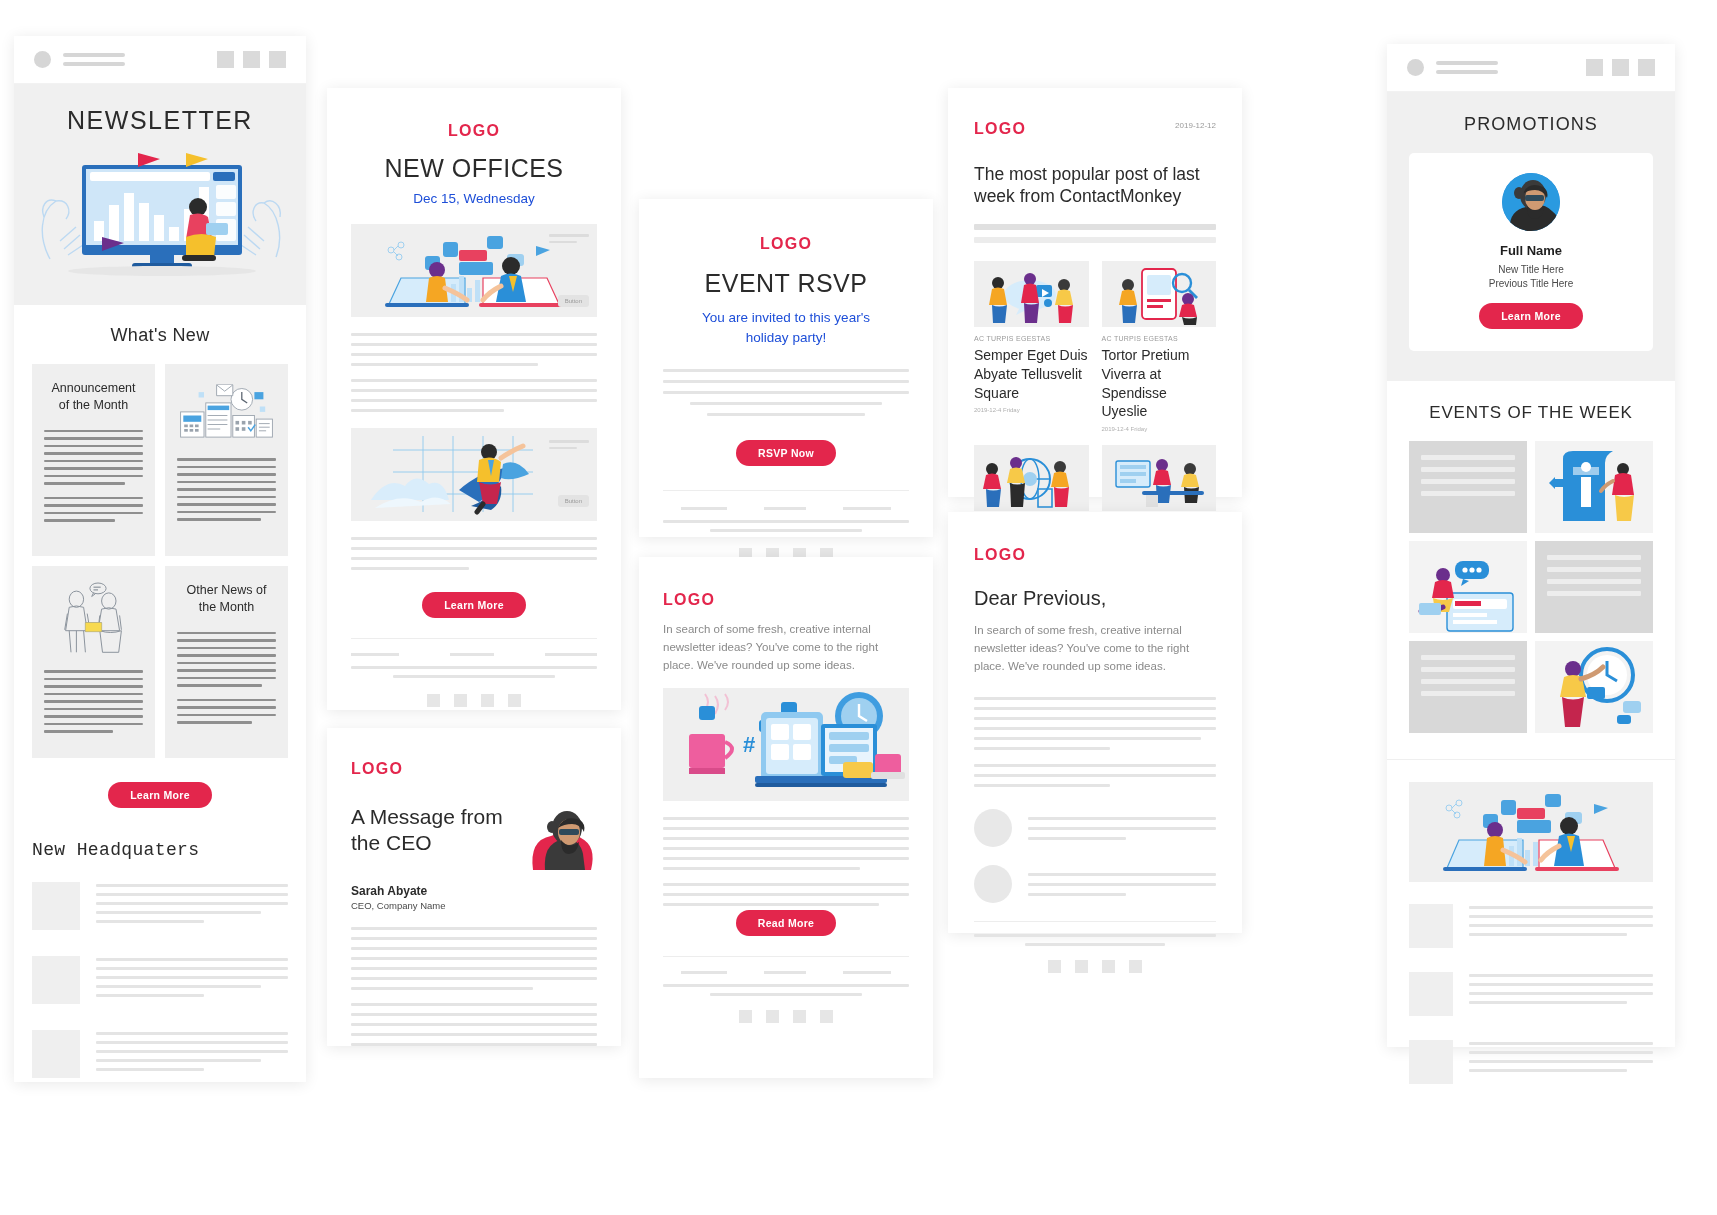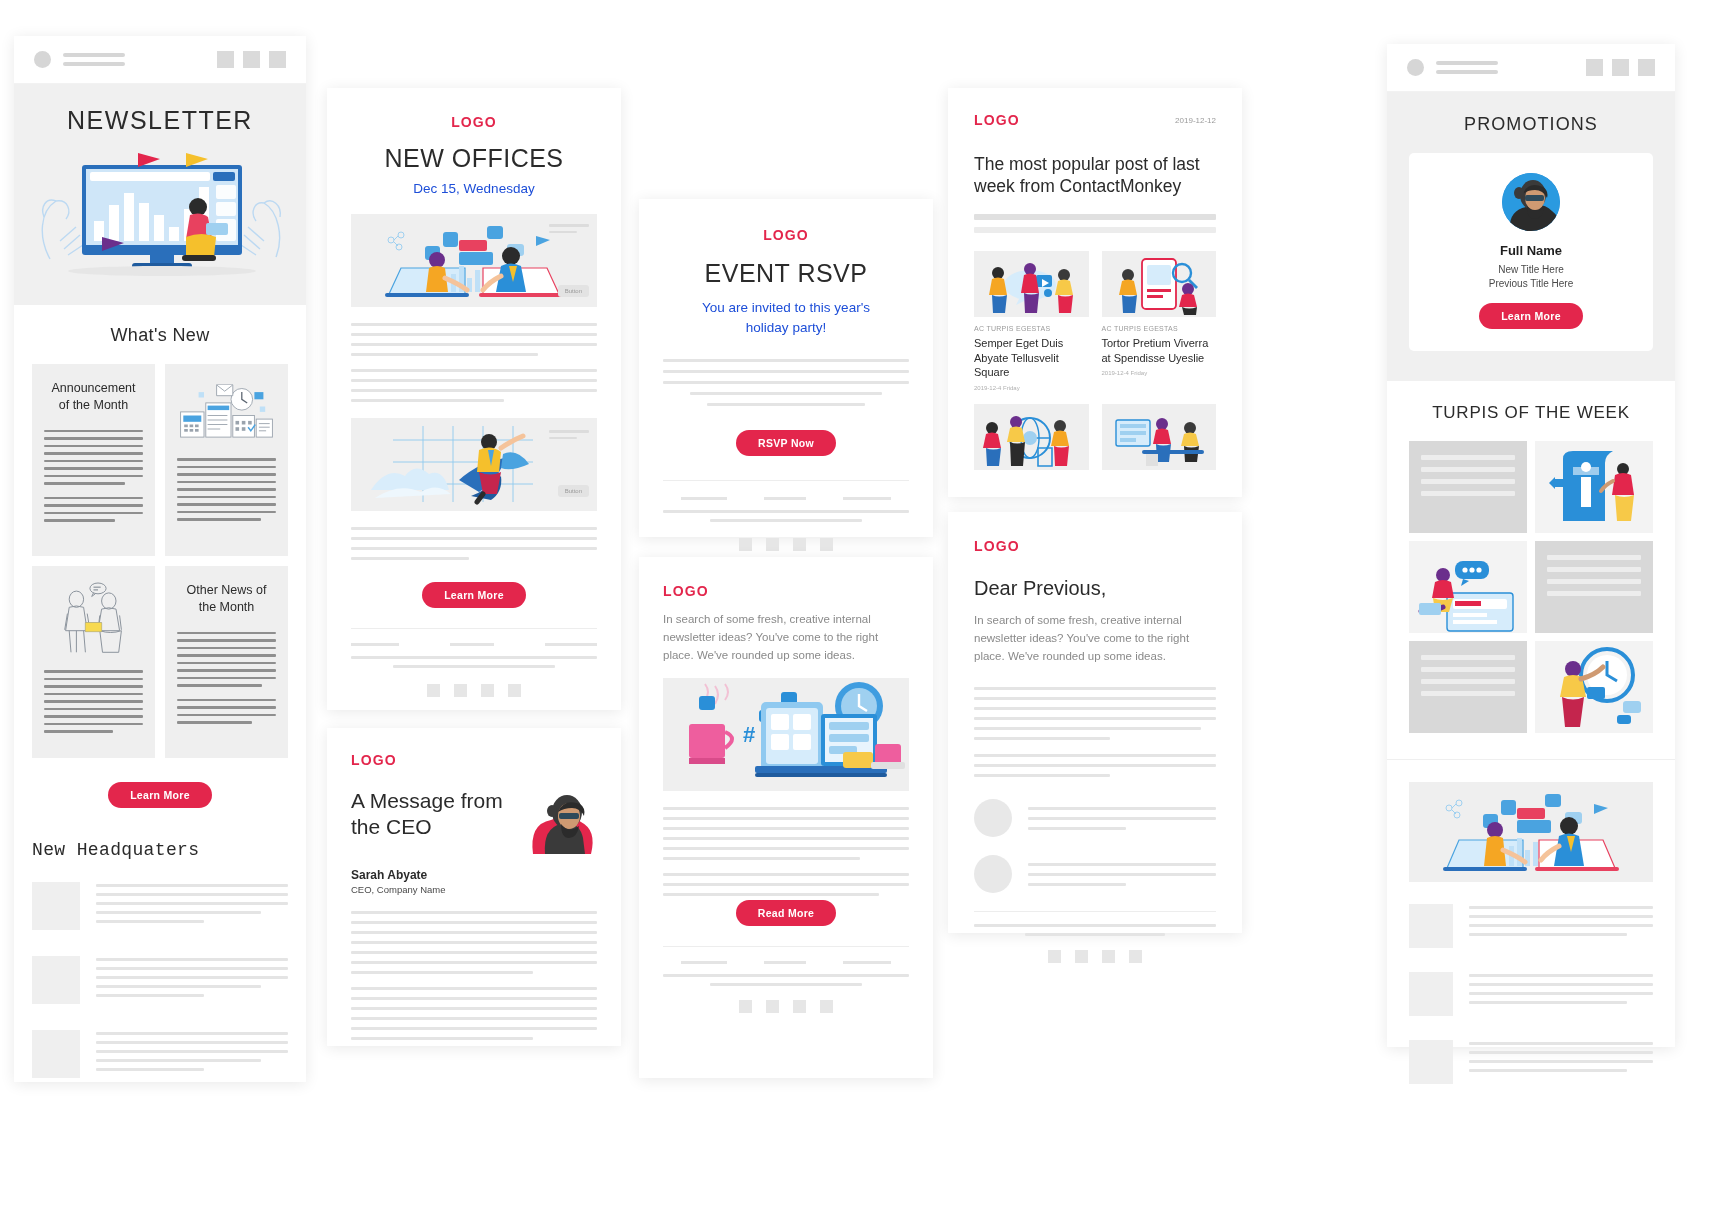--- a/index.html
+++ b/index.html
@@ -27,29 +27,29 @@
   }
   .chrome-dot { width: 17px; height: 17px; border-radius: 50%; background: #d6d6d6; flex: none; }
   .chrome-lines { display: flex; flex-direction: column; gap: 5px; flex: none; }
   .chrome-lines i { display:block; height: 4px; background: #d6d6d6; border-radius: 2px; }
   .chrome-lines i:nth-child(1){ width: 62px; }
   .chrome-lines i:nth-child(2){ width: 62px; }
   .chrome-sq { margin-left: auto; display: flex; gap: 9px; }
   .chrome-sq span { width: 17px; height: 17px; background: #dadada; display:block; }
 
   
-  .logo { color: #e3264c; font-size: 14px; font-weight: bold; letter-spacing: .08em; }
+  .logo { color: #e3264c; font-size: 16px; font-weight: bold; letter-spacing: .08em; margin-top: 8px; }
   .h-big { font-size: 25px; font-weight: 400; color: #2b2b2b; letter-spacing: .02em; }
   .h-mid { font-size: 21px; font-weight: 400; color: #2b2b2b; line-height: 1.25; }
   .h-sec { font-size: 18px; color: #2b2b2b; font-weight: 400; letter-spacing: .02em; }
   .sub   { font-size: 13.5px; color: #1d4ed8; }
   .body-s{ font-size: 11.5px; color: #8a8a8a; line-height: 1.55; }
   .tiny  { font-size: 7px; color: #9a9a9a; letter-spacing: .04em; }
   .tiny2 { font-size: 6px; color: #b0b0b0; }
-  .art-t { font-size: 11px; color: #2b2b2b; line-height: 1.35; }
+  .art-t { font-size: 14px; color: #2b2b2b; line-height: 1.35; }
 
   
   .bars { display: flex; flex-direction: column; }
   .bars i { display:block; background:#e4e4e4; border-radius:1px; }
   .bars.dark i { background: #8f8f8f; }
 
   
   .pill {
     background:#e3264c; color:#fff; border-radius:999px;
     font-size:10.5px; font-weight:bold; letter-spacing:.03em;
@@ -429,21 +429,21 @@
         <span></span>
         <span></span>
         <span></span>
       </div>
     </div>
   </div>
 
   <div class="card" style="left:327px; top:728px; width:294px; height:318px; padding:24px 24px 14px; overflow:hidden;">
     <div class="logo">LOGO</div>
 
-    <div style="display:flex; align-items:flex-start; gap:8px; margin-top:20px;">
+    <div style="display:flex; align-items:flex-start; gap:8px; margin-top:26px;">
       <div class="h-mid" style="flex:1;">A Message from<br>the CEO</div>
       <div style="width:70px;height:66px;flex:none;position:relative;">
         <svg viewBox="0 0 70 66" width="70" height="66">
           <path d="M6 66 q-4 -30 18 -34 q18 -8 30 2 q16 8 10 32z" fill="#e3264c"></path>
           <path d="M18 66 q-2 -26 16 -30 q18 -4 22 14 l2 16z" fill="#3a3a3a"></path>
           <ellipse cx="40" cy="24" rx="15" ry="17" fill="#3a3a3a"></ellipse>
           <ellipse cx="42" cy="28" rx="11" ry="13" fill="#cf9a72"></ellipse>
           <path d="M31 24 q6 -14 22 -8 q6 4 4 12 q-4 -8 -12 -8 q-8 0 -14 4z" fill="#2b2b2b"></path>
           <rect x="32" y="25" width="20" height="6" rx="2" fill="#2f4a5a"></rect>
           <path d="M34 36 q8 10 18 2 q-2 12 -10 12 q-8 0 -8 -14z" fill="#2b2b2b"></path>
@@ -774,21 +774,21 @@
           </svg>
         </div>
         <div style="font-size:13px;font-weight:bold;color:#1f1f1f;margin-top:12px;">Full Name</div>
         <div style="font-size:10px;color:#4a4a4a;margin-top:6px;">New Title Here</div>
         <div style="font-size:10px;color:#4a4a4a;margin-top:3px;">Previous Title Here</div>
         <button class="pill" style="margin-top:14px;">Learn More</button>
       </div>
     </div>
 
     <div style="padding:22px 22px 26px;">
-      <div class="h-sec" style="text-align:center; letter-spacing:.045em; font-size:17px;">TURPIS OF THE WEEK</div>
+      <div class="h-sec" style="text-align:center; letter-spacing:.045em; font-size:17px;">EVENTS OF THE WEEK</div>
 
       <div style="display:grid;grid-template-columns:1fr 1fr;gap:8px;margin-top:18px;">
         <div class="gbox2" style="height:92px;padding:14px 12px;">
           <div class="bars" style="gap:7px;">
             <i style="height:5px;width:100%;background:#ededed"></i>
               <i style="height:5px;width:100%;background:#ededed"></i>
             <i style="height:5px;width:100%;background:#ededed"></i>
               <i style="height:5px;width:100%;background:#ededed"></i>
           </div>
         </div>

